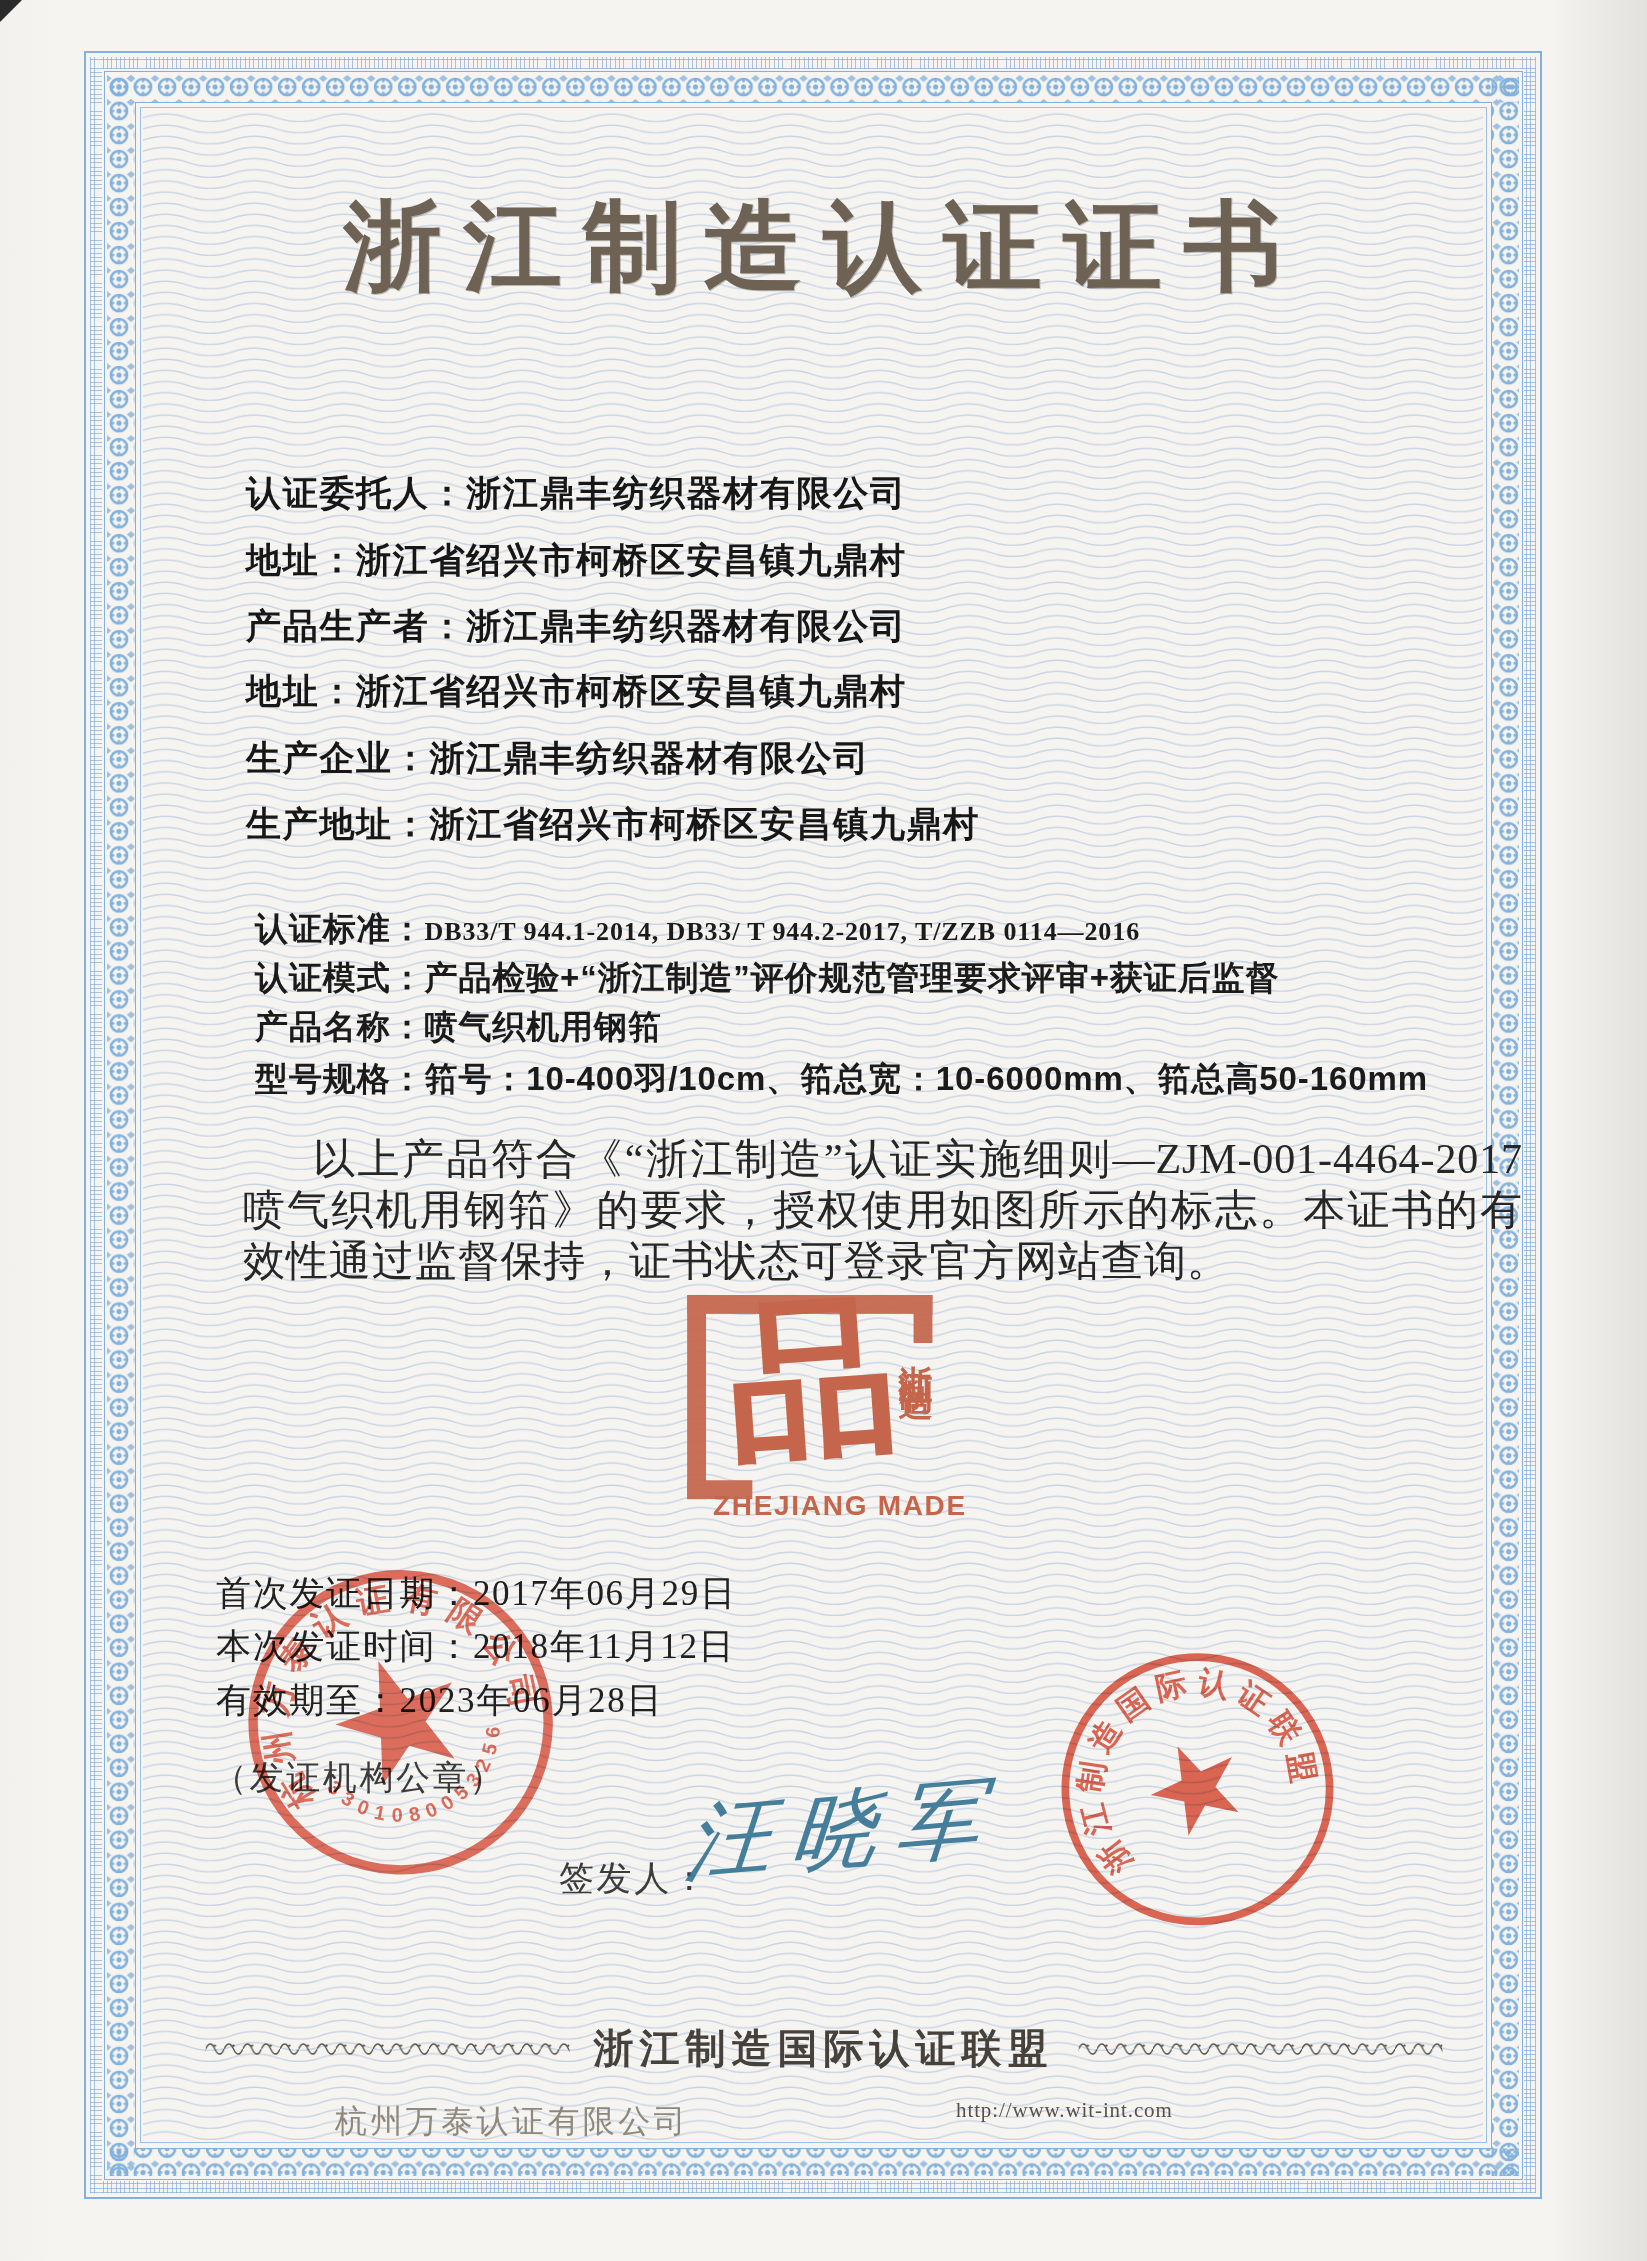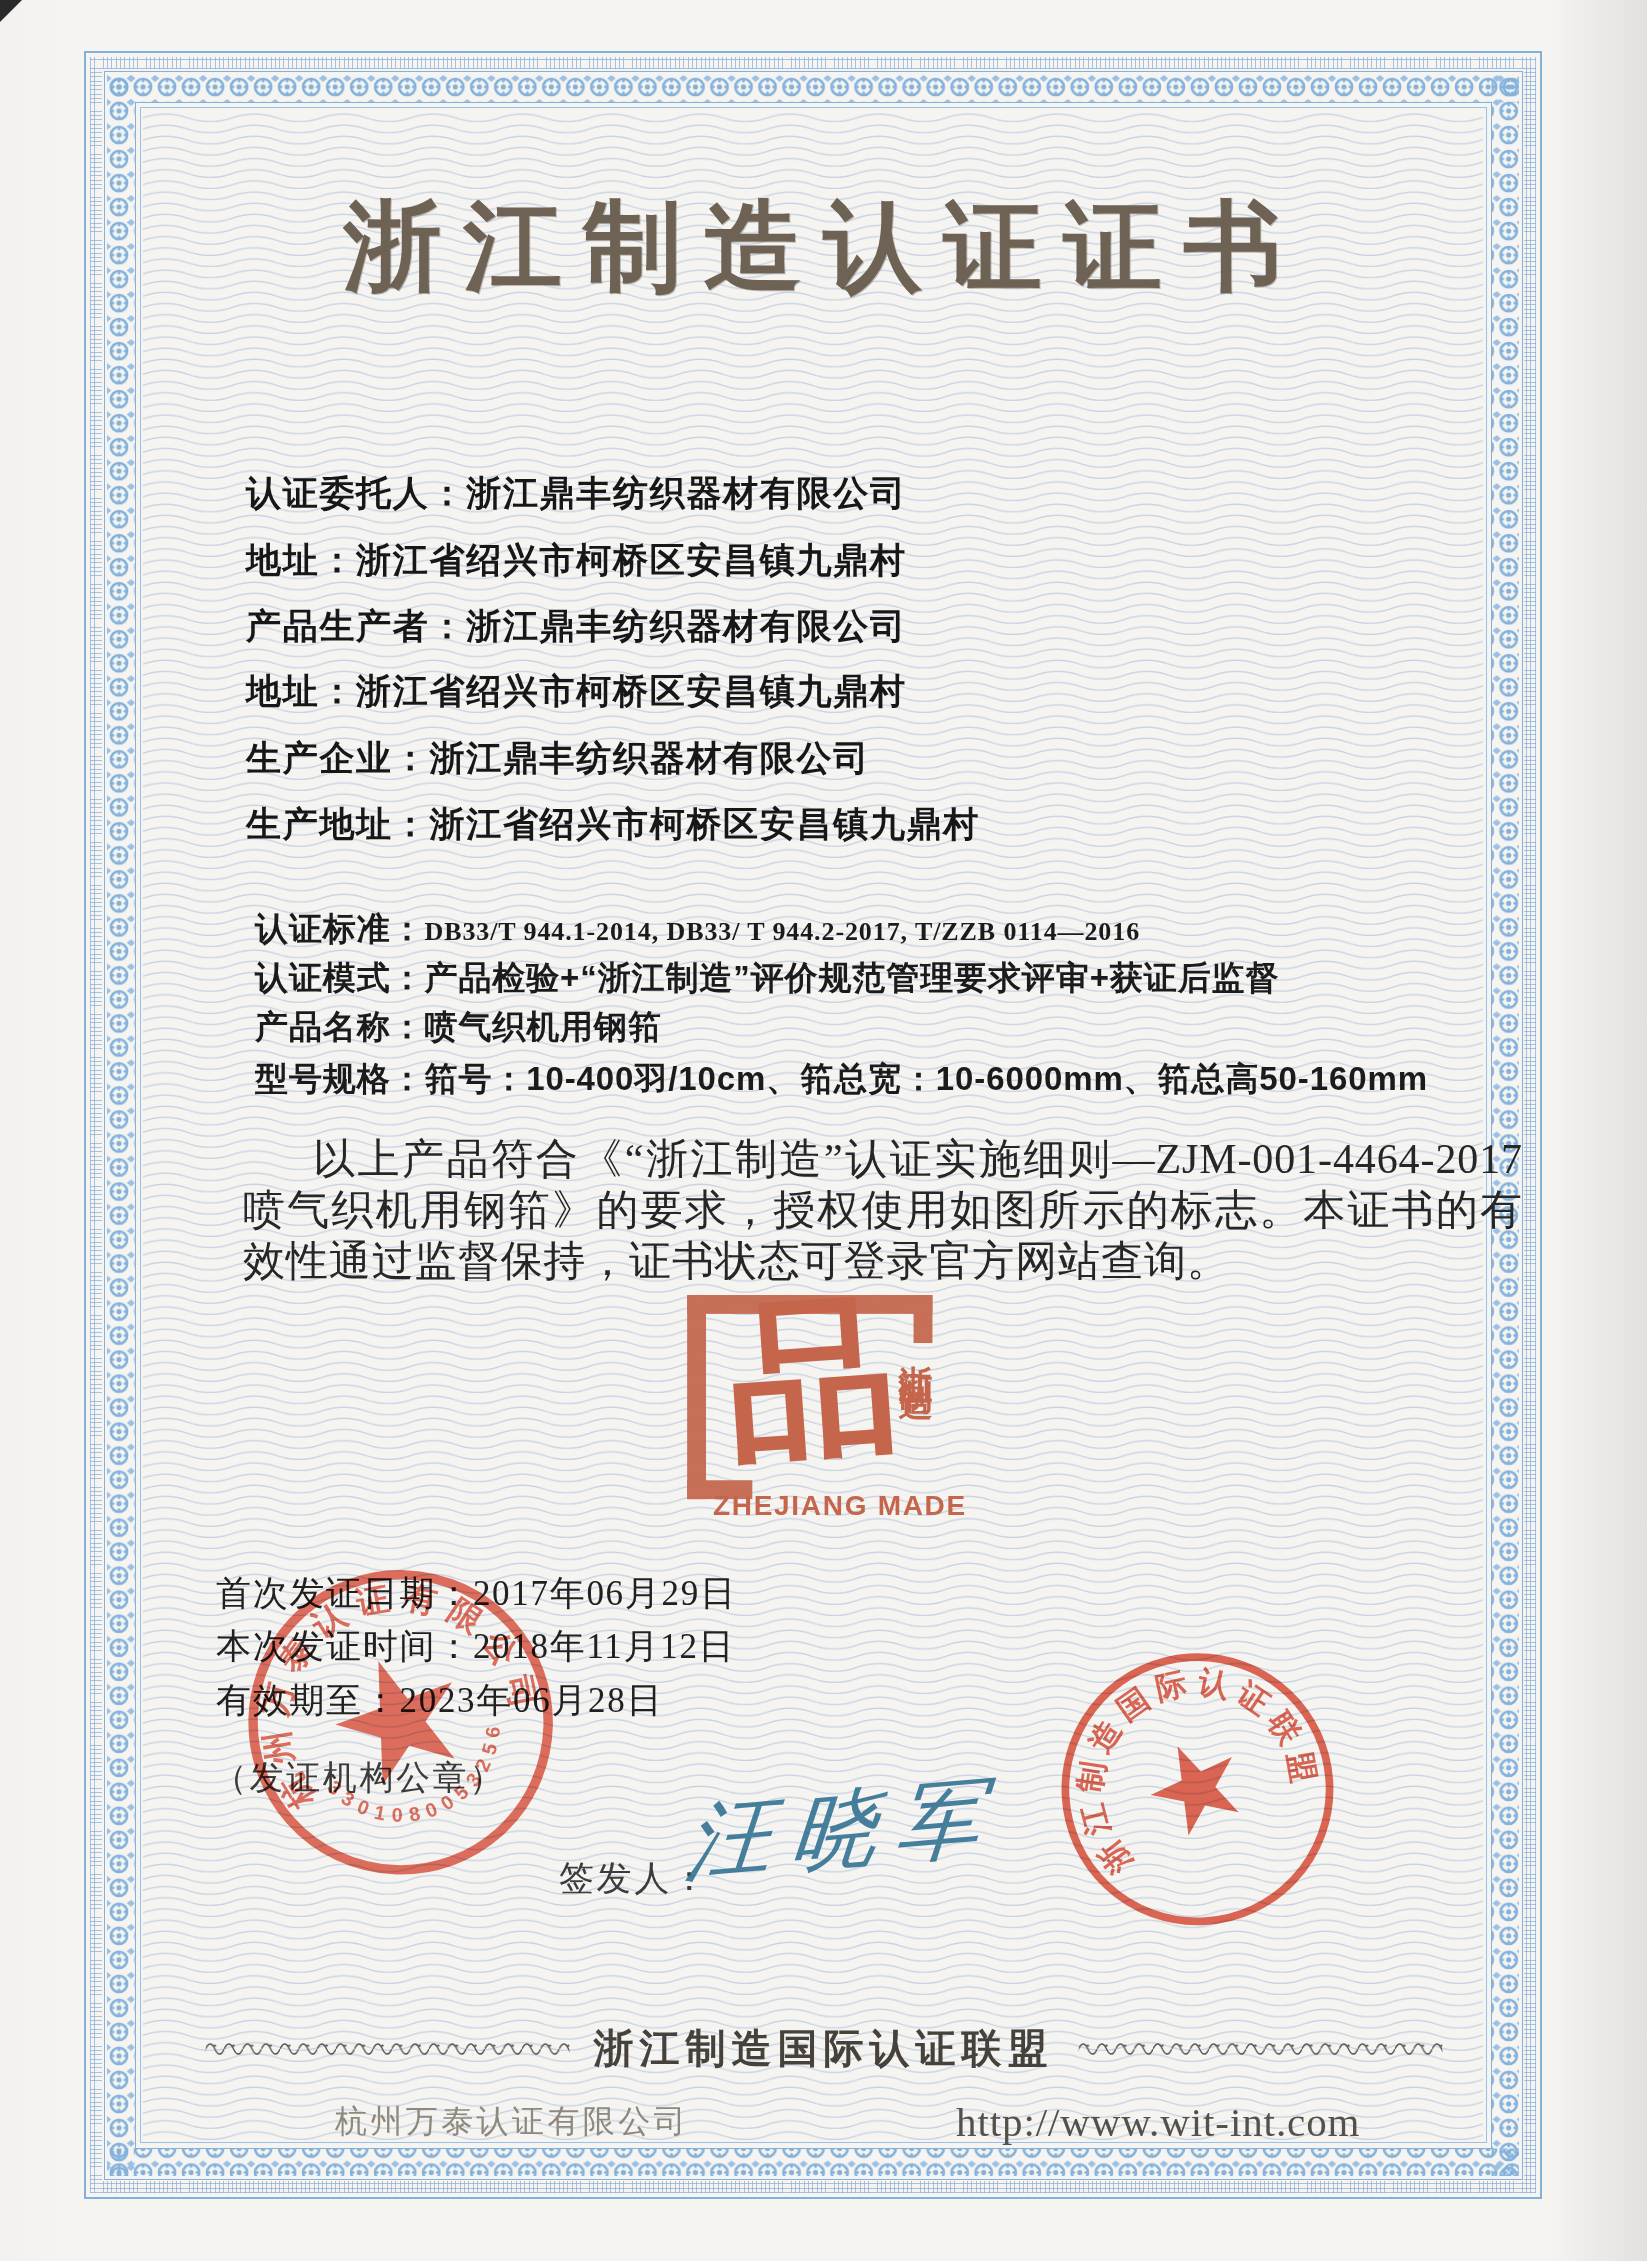--- a/index.html
+++ b/index.html
@@ -88,21 +88,21 @@
   }
   
   .alliance{
     top:2021px;left:0;right:0;display:flex;align-items:center;justify-content:center;gap:22px;
   }
   .alliance .atext{
     font-family:"Liberation Sans", sans-serif;font-weight:700;
     font-size:40px;color:#46413b;letter-spacing:6px;white-space:nowrap;
   }
   .company{left:335px;top:2100px;font-size:32px;color:#8e887d;letter-spacing:3.4px;}
-  .website{left:956px;top:2098px;font-size:41px;color:#55504a;letter-spacing:0.9px;}
+  .website{left:956px;top:2098px;font-size:21px;color:#55504a;letter-spacing:0.9px;}
   .stamps{position:absolute;inset:0;z-index:6;mix-blend-mode:multiply;pointer-events:none;}
 </style>
 </head>
 <body>
 
 <div class="paper">
 
   <div class="b-outer"></div>
   <div class="b-hatch"></div>
   <div class="b-line2"></div>

